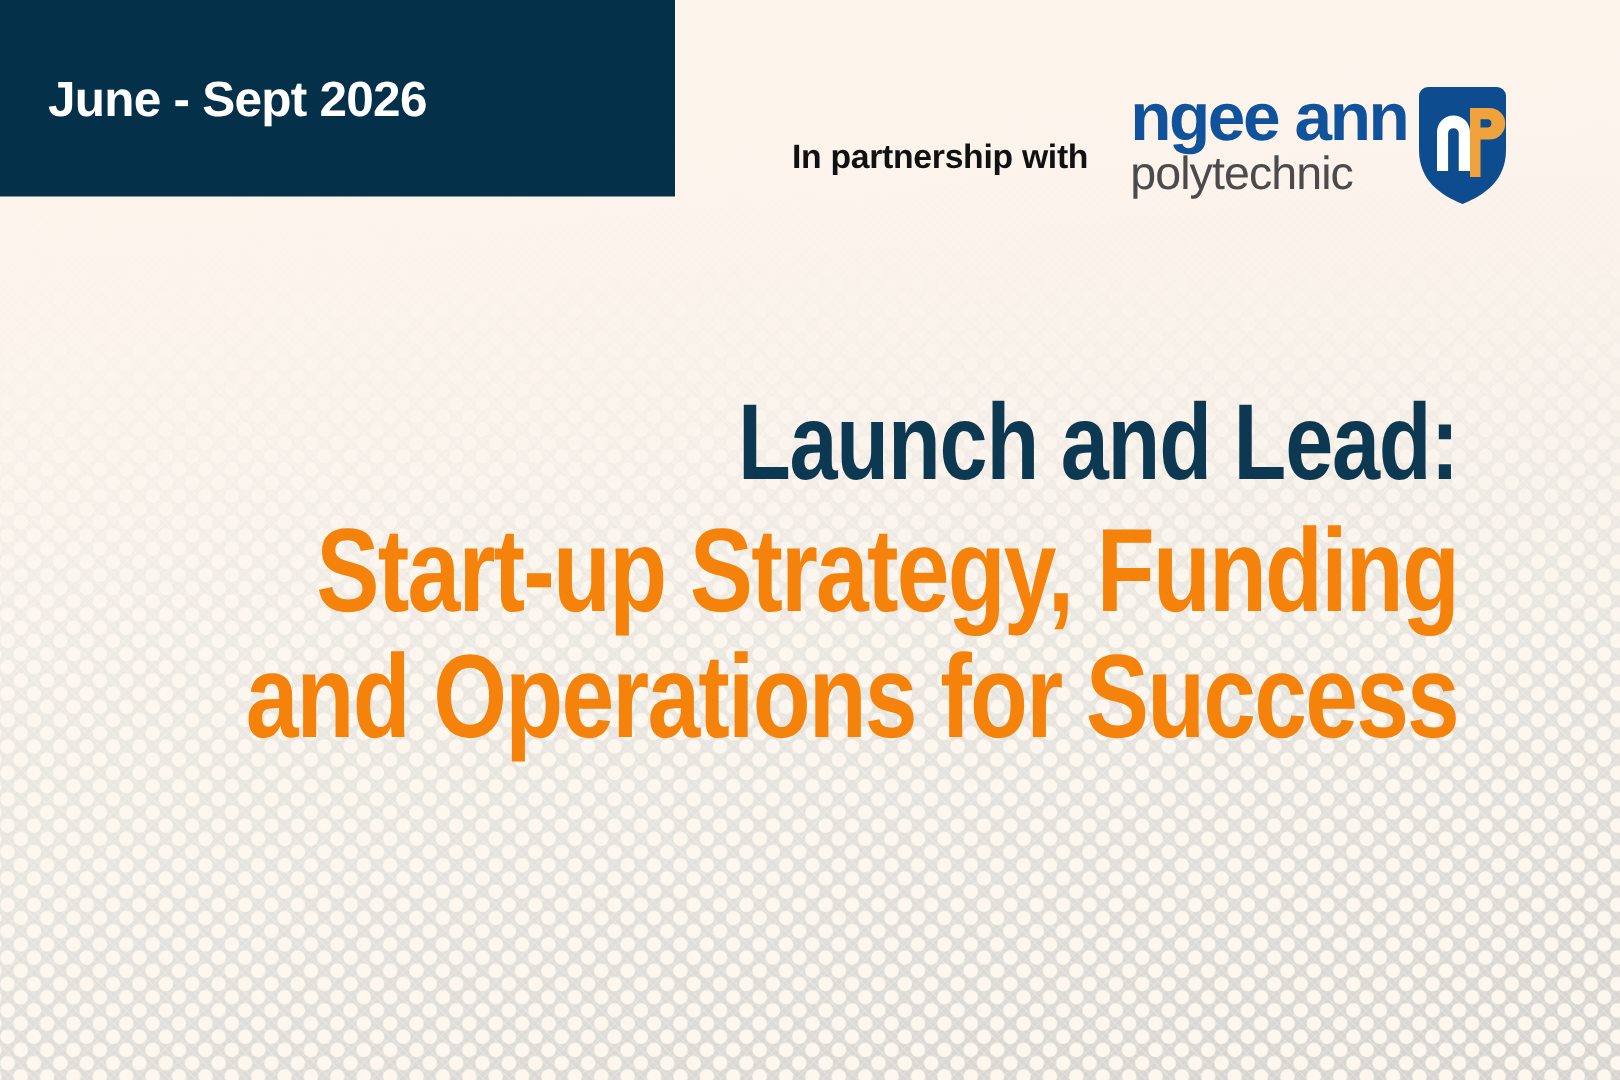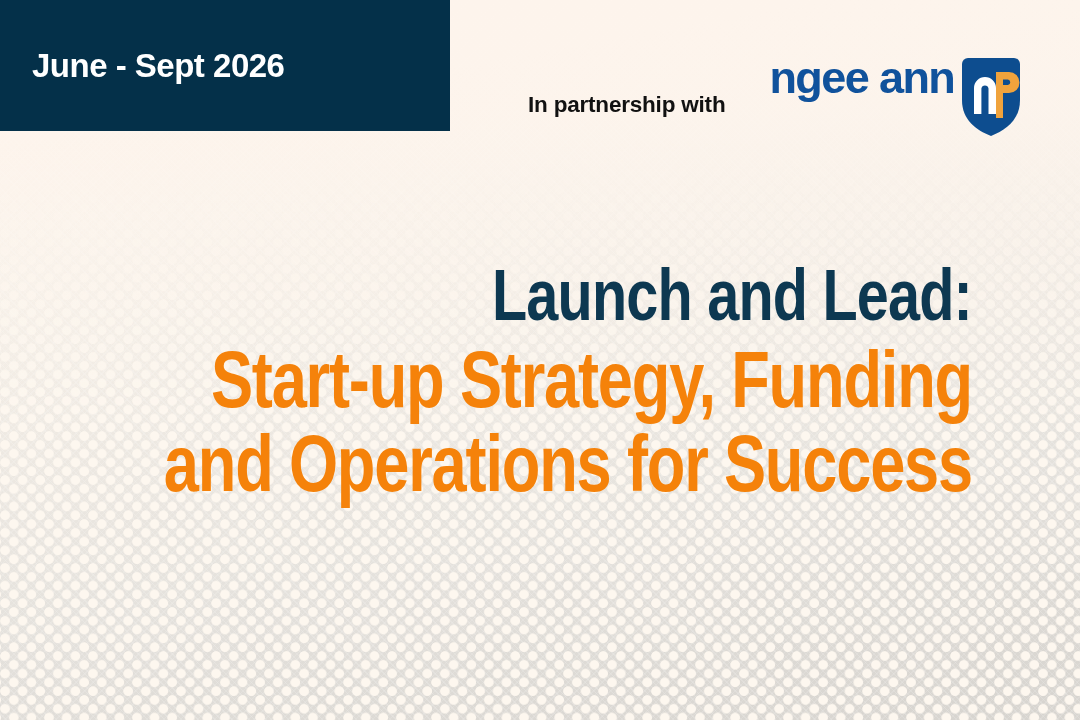--- a/index.html
+++ b/index.html
@@ -121,21 +121,20 @@
 
   
   .partner-row {
     position: absolute;
     left: 528px;
     top: 52px;
     width: 524px;
     height: 88px;
     display: flex;
     align-items: center;
-    gap: 16px;
   }
   .partner-label {
     color: #111111;
     font-family: "Liberation Sans", sans-serif;
     font-weight: bold;
     font-size: 22.5px;
     letter-spacing: -0.2px;
     white-space: nowrap;
     margin-top: 18px;
   }
@@ -224,20 +223,21 @@
   <div class="date-badge">
     <span class="date-text">June - Sept 2026</span>
   </div>
 
   <div class="partner-row">
     <span class="partner-label">In partnership with</span>
 
     <div class="np-logo">
       <div class="np-wordmark">
         <span class="np-name">ngee ann</span>
+        <span class="np-sub">polytechnic</span>
       </div>
 
       <svg class="np-shield" viewBox="0 0 58 78">
         <path d="M0 6 A6 6 0 0 1 6 0 L52 0 A6 6 0 0 1 58 6 L58 42
                  C58 62 44 72 29 78 C14 72 0 62 0 42 Z" fill="#0d4d8f"></path>
 
         <path d="M34 14 L47 14 A10.5 10.5 0 0 1 47 35 L41 35 L41 27 L46 27
                  A2.8 2.8 0 0 0 46 21.5 L41 21.5 L41 60 L34 60 Z" fill="#f0a33c"></path>
 
         <path d="M12 30 A11 11 0 0 1 34 30 L34 56 L26.5 56 L26.5 30.5

